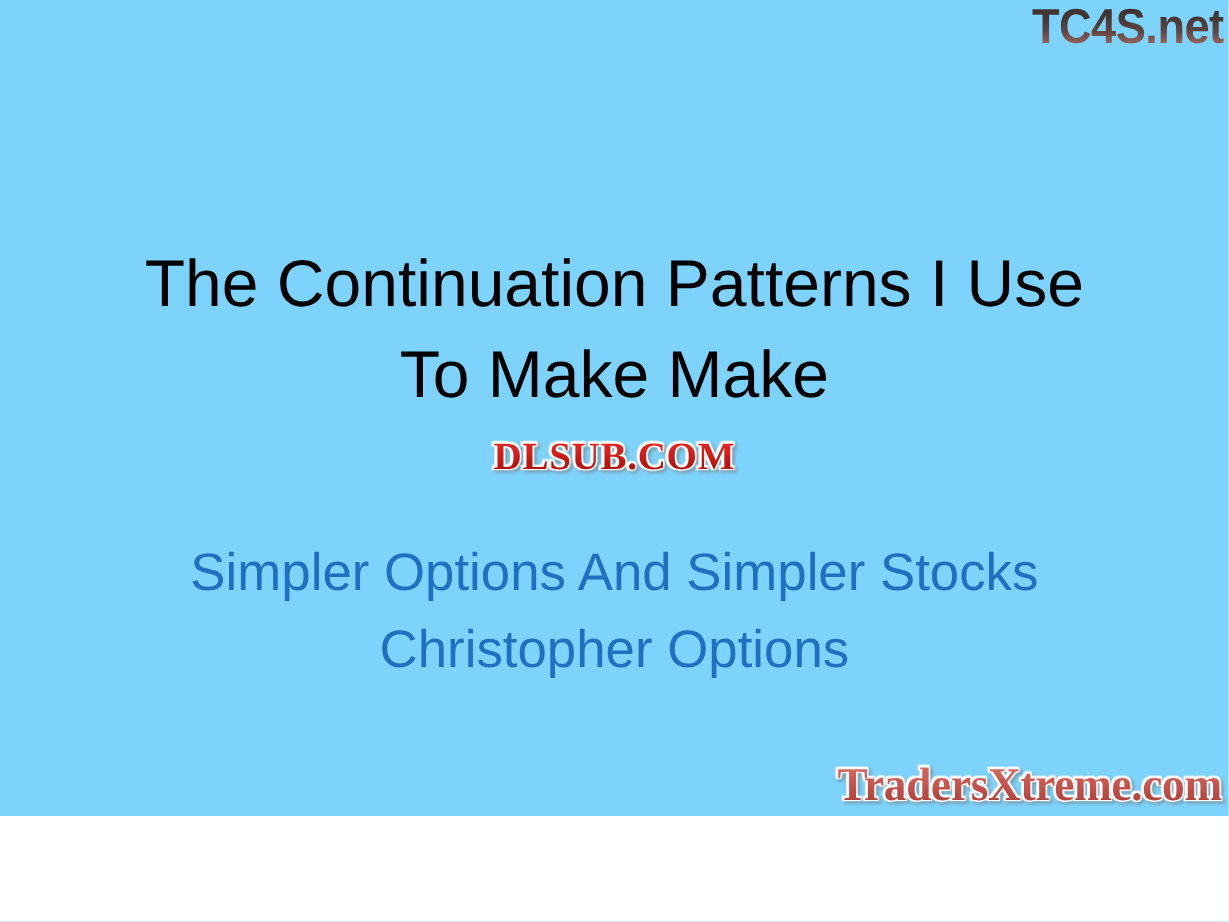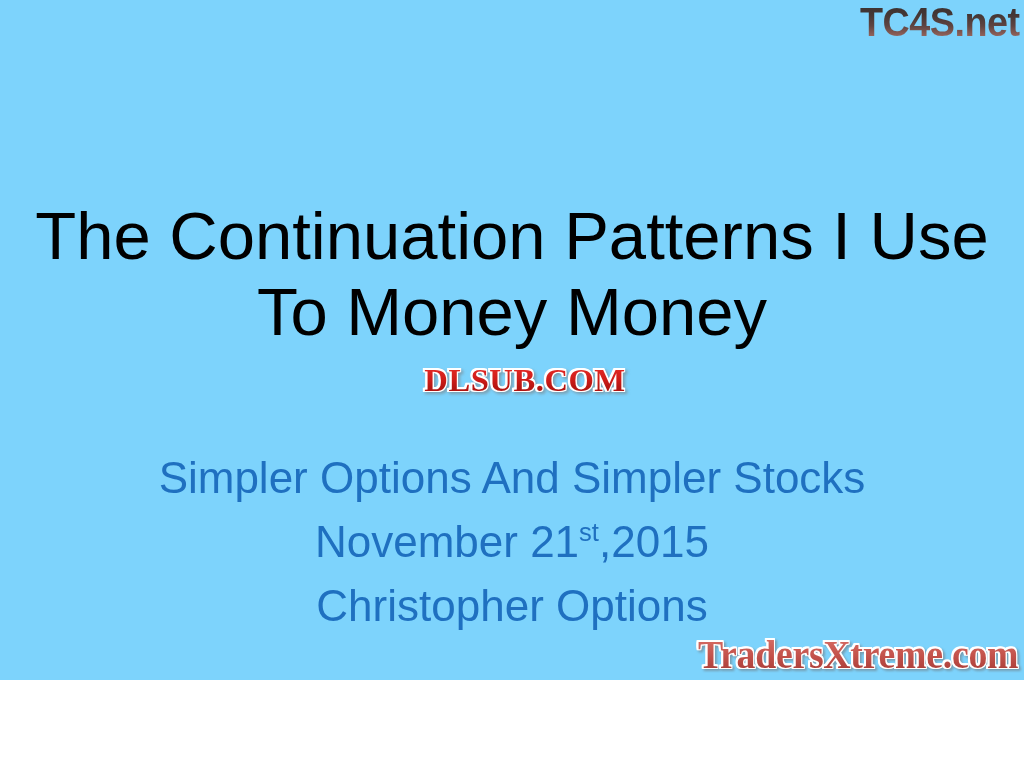--- a/index.html
+++ b/index.html
@@ -50,37 +50,36 @@
   .title-block {
     position: absolute;
     top: 198px;
     left: 0;
     width: 1024px;
     text-align: center;
   }
 
   .title-line {
     font-family: "Liberation Sans Narrow", "Liberation Sans", "DejaVu Sans", sans-serif;
-    font-size: 67px;
+    font-size: 55px;
     font-weight: normal;
     color: #000000;
     line-height: 76px;
     letter-spacing: 0px;
     white-space: nowrap;
   }
 
   
   .dlsub-logo {
     position: absolute;
     top: 361px;
     left: 50%;
     transform: translateX(-50%);
     padding: 3px 8px 4px 8px;
     background: transparent;
-    margin-left: 13px;
   }
 
   .dlsub-logo .dlsub-text {
     display: inline-block;
     font-family: "Liberation Serif", "DejaVu Serif", serif;
     font-size: 32px;
     font-weight: bold;
     line-height: 1;
     letter-spacing: 0.5px;
     transform: scaleX(1.02);
@@ -164,30 +163,27 @@
 </style>
 </head>
 <body>
 
 <div class="slide">
 
   <div class="tc4s-watermark">TC4S.net</div>
 
   <div class="title-block">
     <div class="title-line">The Continuation Patterns I Use</div>
-    <div class="title-line">To Money Money</div>
+    <div class="title-line">To Make Make</div>
   </div>
 
   <div class="dlsub-logo">
     <span class="dlsub-text">DLSUB.COM</span>
   </div>
 
   <div class="subtitle-block">
     <div class="subtitle-line">Simpler Options And Simpler Stocks</div>
-    <div class="subtitle-line">
-      <span>November 21</span><sup>st</sup><span>,2015</span>
-    </div>
     <div class="subtitle-line">Christopher Options</div>
   </div>
 
   <div class="tx-watermark">TradersXtreme.com</div>
 
 </div>
 
 </body></html>

